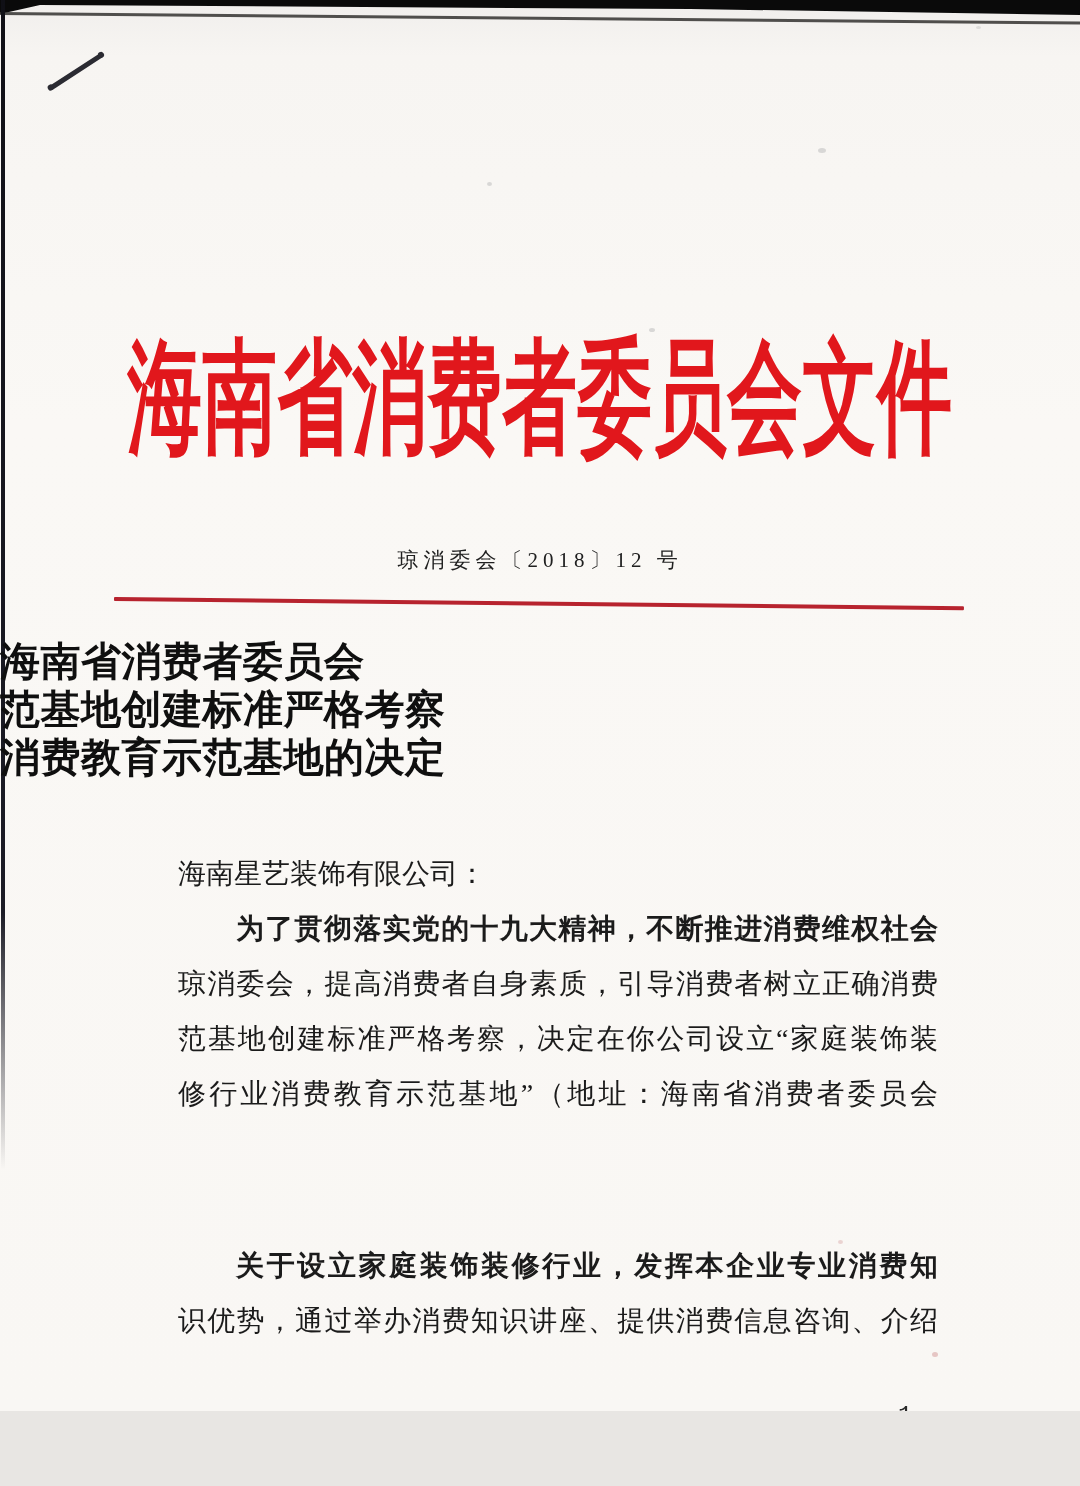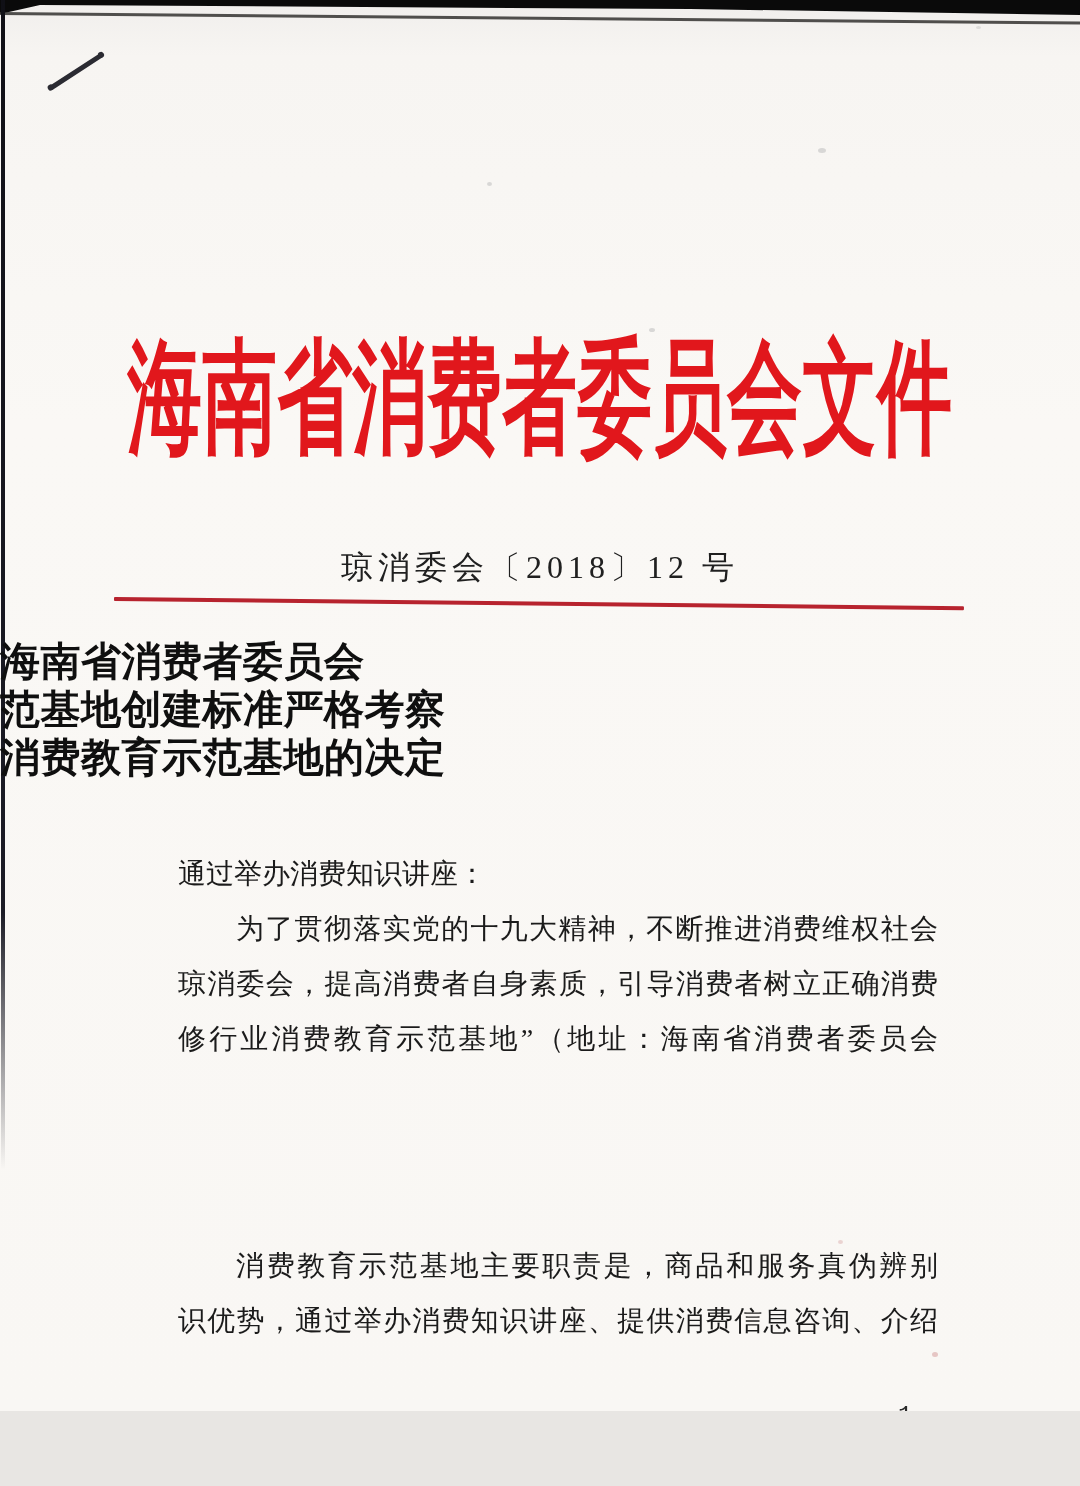--- a/index.html
+++ b/index.html
@@ -46,21 +46,21 @@
   
   .red-header{
     position:absolute;top:334px;left:50%;
     transform:translateX(-50%) scaleX(0.6);
     white-space:nowrap;
     font-size:124px;line-height:1.05;font-weight:bold;
     letter-spacing:1px;
   }
   .doc-number{
     position:absolute;top:546px;left:0;right:0;
-    text-align:center;font-size:32px;letter-spacing:5px;color:#202020;
+    text-align:center;font-size:21px;letter-spacing:5px;color:#202020;
   }
   .red-rule{
     position:absolute;left:114px;top:597px;width:850px;height:4px;
     transform:rotate(0.62deg);transform-origin:left center;
     border-radius:1px;
   }
   
   .doc-title{
     position:absolute;top:638px;left:0;right:0;
     text-align:left;font-weight:bold;font-size:40px;line-height:48px;
@@ -68,21 +68,21 @@
   }
   
   .body-text{
     position:absolute;left:178px;width:760px;
     font-size:28px;line-height:55px;color:#1b1b1b;
   }
   .salutation{top:846px;}
   .para-1{top:901px;}
   .para-2{top:1238px;}
   .jline{display:block;text-align:justify;text-align-last:justify;}
-  .jline.indent{padding-left:58px;}
+  .jline.indent{padding-left:58px;font-weight:bold;}
   .jline.last{text-align:left;text-align-last:left;}
   .page-number{
     position:absolute;left:898px;top:1402px;
     font-family:"Liberation Mono","DejaVu Sans Mono",monospace;
     font-size:24px;color:#2a2a2a;
   }
 </style>
 </head>
 <body>
 
@@ -107,28 +107,29 @@
   <div class="doc-number">琼消委会〔2018〕12 号</div>
 
   <div class="red-rule" style="background: rgb(183, 35, 46);"></div>
 
   <div class="doc-title">
     <div>海南省消费者委员会</div>
     <div>范基地创建标准严格考察</div>
     <div>消费教育示范基地的决定</div>
   </div>
 
-  <div class="body-text salutation">通过举办消费知识讲座：</div>
+  <div class="body-text salutation">海南星艺装饰有限公司：</div>
 
   <div class="body-text para-1">
     <span class="jline indent">为了贯彻落实党的十九大精神，不断推进消费维权社会</span>
     <span class="jline">琼消委会，提高消费者自身素质，引导消费者树立正确消费</span>
+    <span class="jline">范基地创建标准严格考察，决定在你公司设立“家庭装饰装</span>
     <span class="jline">修行业消费教育示范基地”（地址：海南省消费者委员会</span>
   </div>
 
   <div class="body-text para-2">
-    <span class="jline indent">消费教育示范基地主要职责是，商品和服务真伪辨别</span>
+    <span class="jline indent">关于设立家庭装饰装修行业，发挥本企业专业消费知</span>
     <span class="jline">识优势，通过举办消费知识讲座、提供消费信息咨询、介绍</span>
   </div>
 
   <div class="page-number">1</div>
 
 </div>
 
 </body></html>

